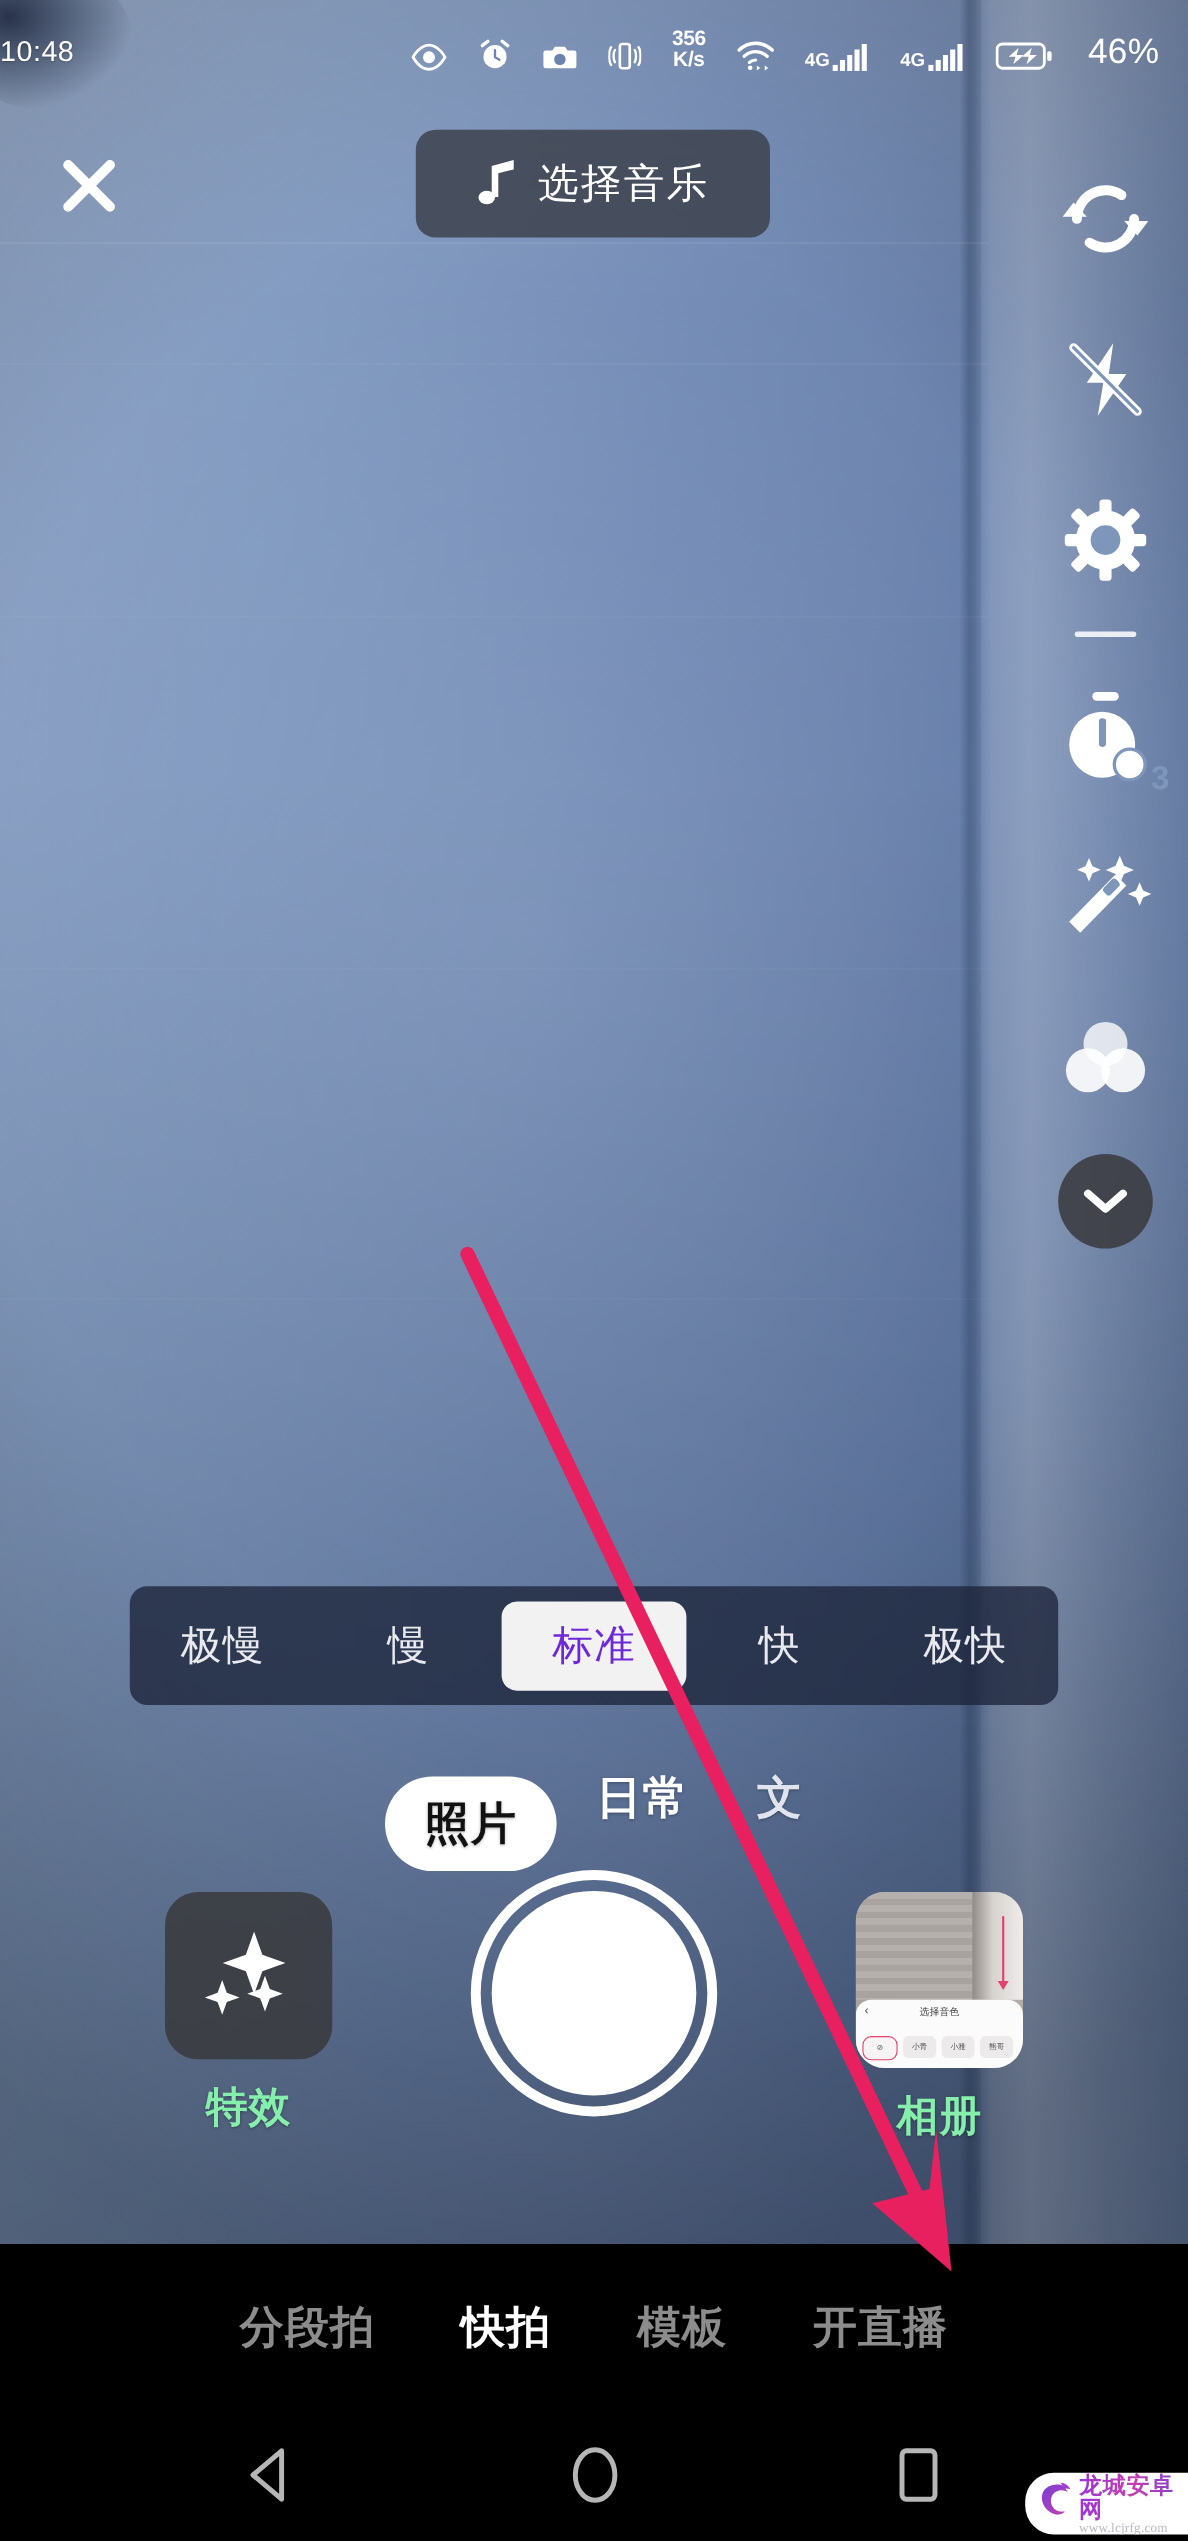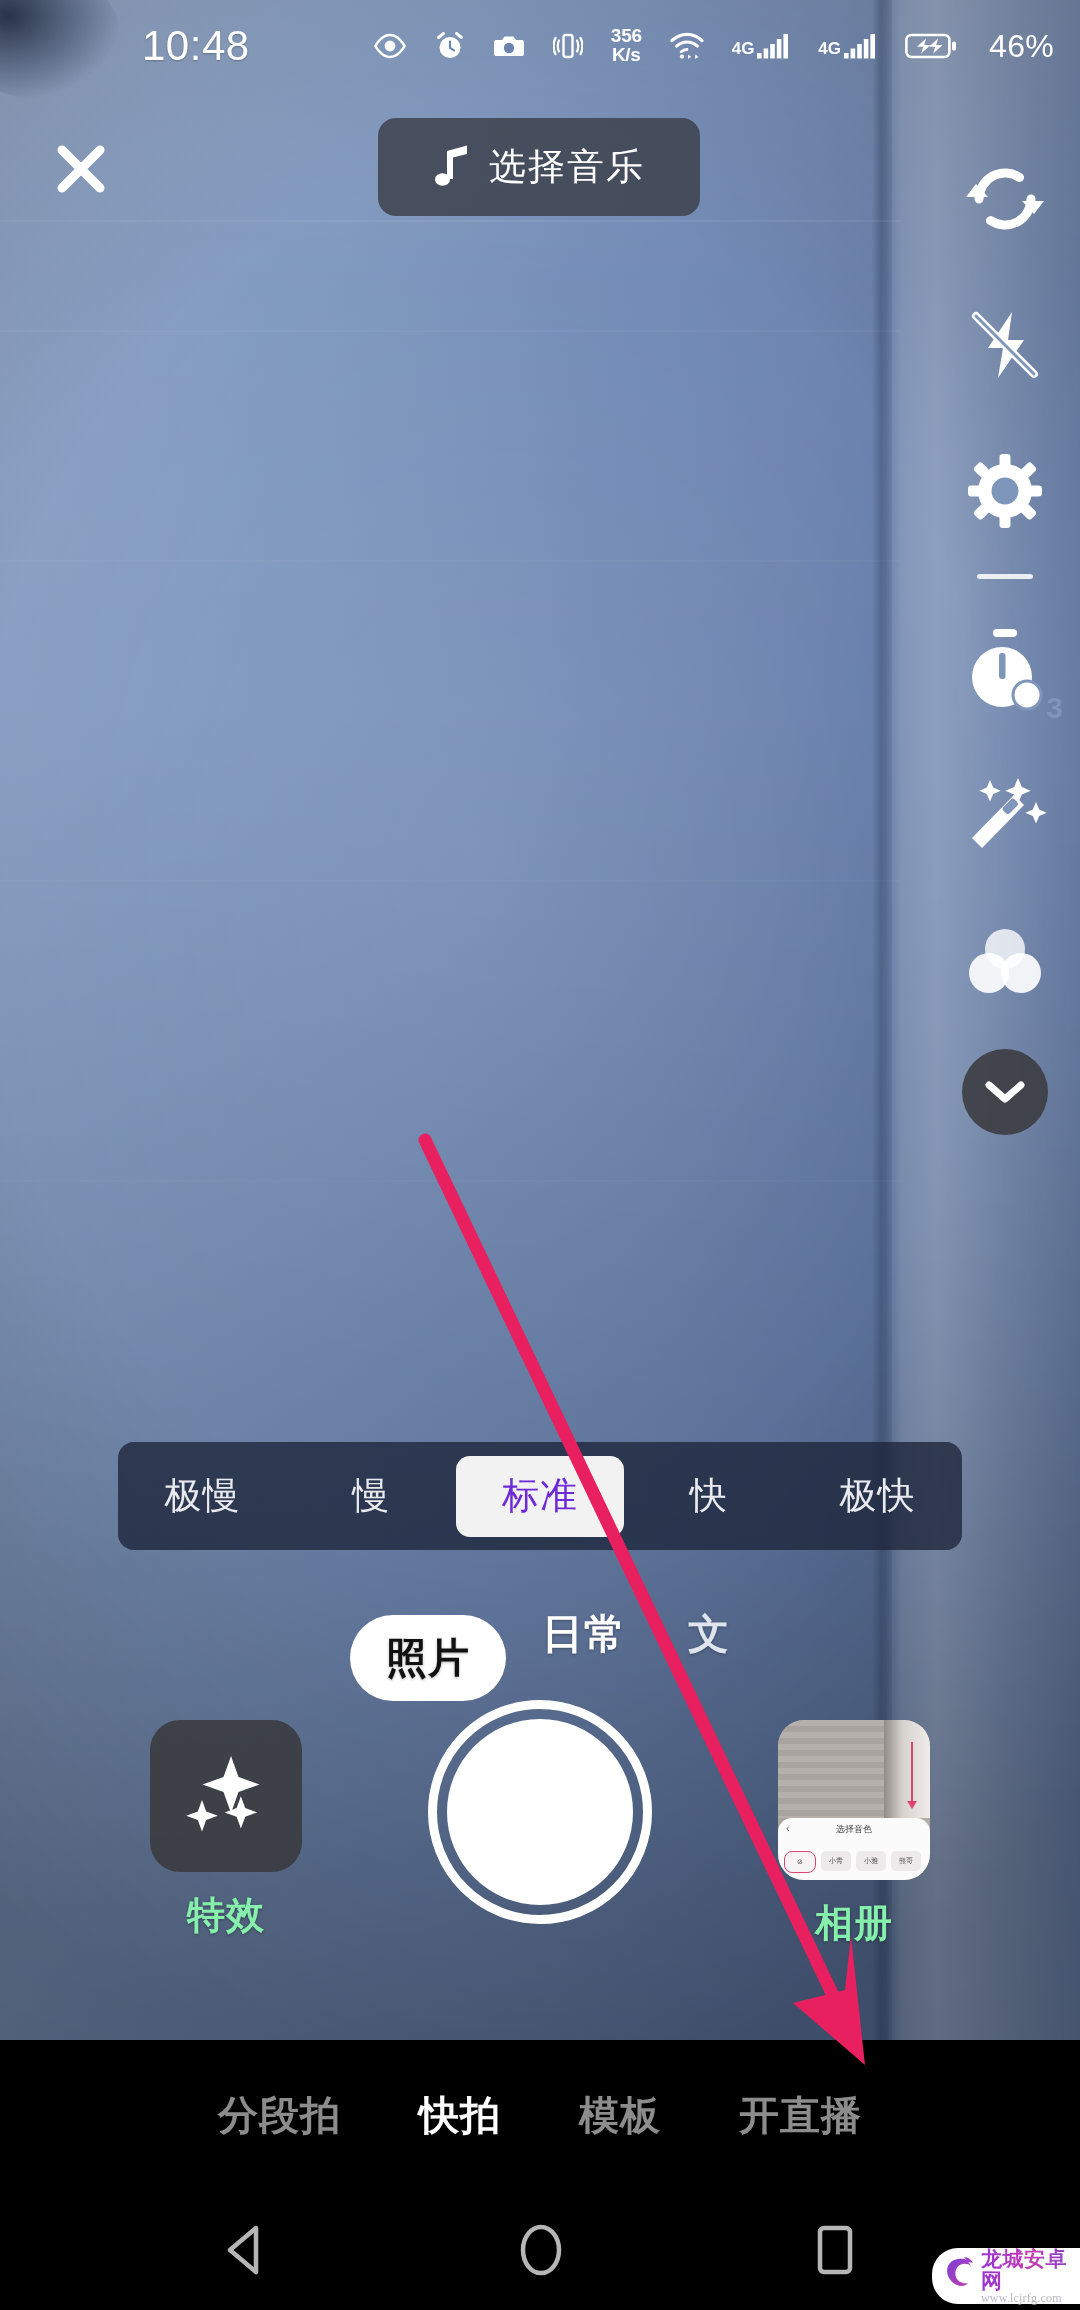--- a/index.html
+++ b/index.html
@@ -91,29 +91,28 @@
     height: 92px;
     display: flex;
     align-items: center;
     justify-content: space-between;
     padding: 0 26px 0 0;
     box-sizing: border-box;
     color: #fff;
     z-index: 40;
   }
   .sb-time {
-    font-size: 42px;
+    font-size: 26px;
     letter-spacing: 0.5px;
     font-weight: 400;
-    margin-left: 142px;
     text-shadow: 0 1px 2px rgba(0,0,0,0.25);
   }
   .sb-right {
     display: flex;
-    align-items: center;
+    align-items: flex-end;
     gap: 28px;
   }
   .sb-right svg { display: block; }
   .sb-speed {
     font-size: 19px;
     line-height: 0.98;
     text-align: center;
     font-weight: 700;
     letter-spacing: -0.3px;
   }

